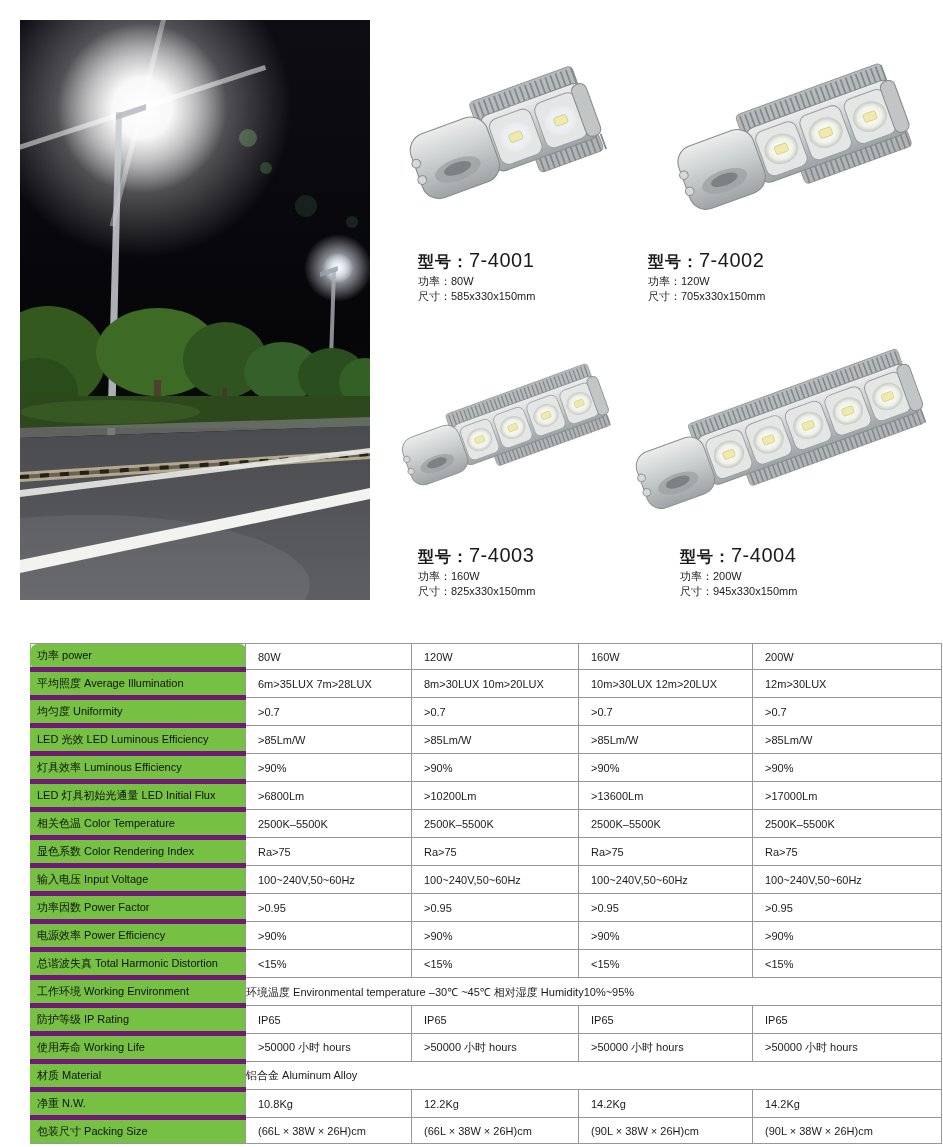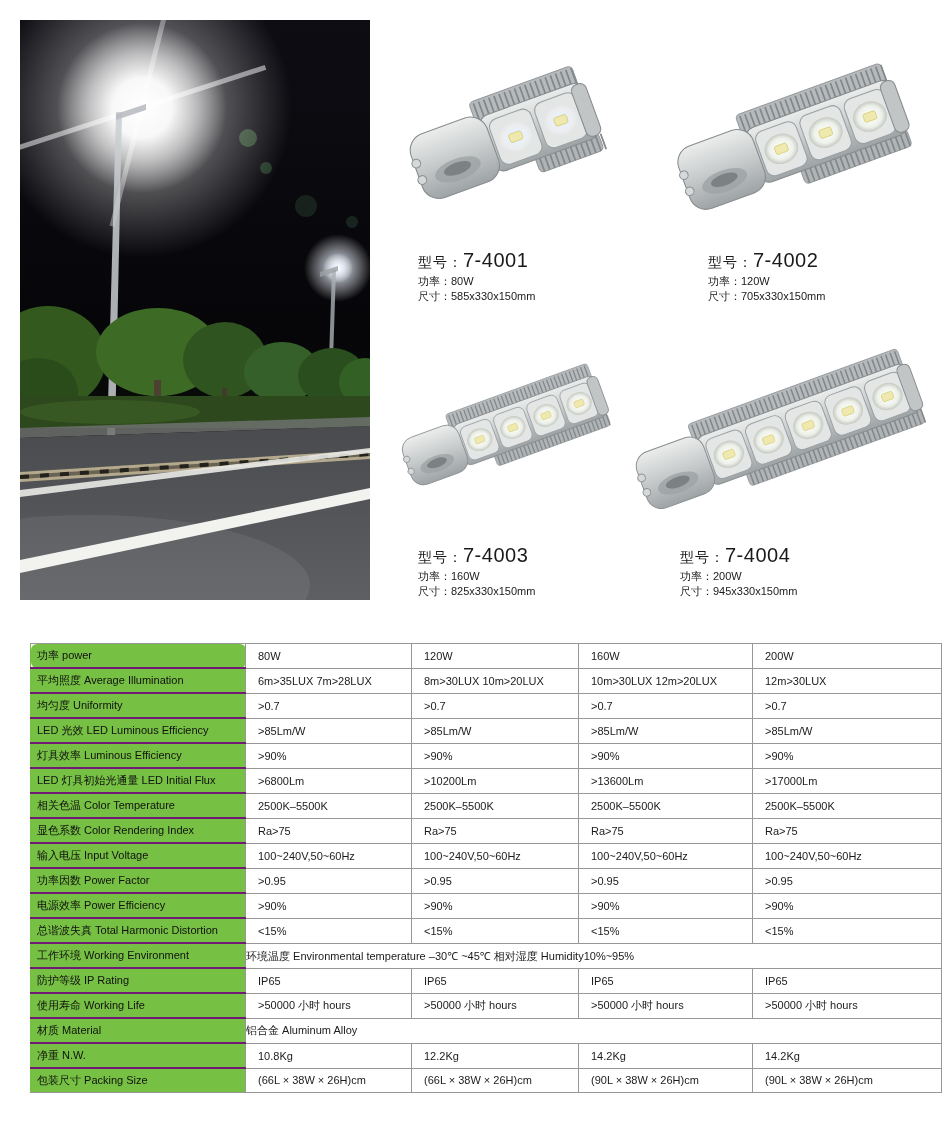--- a/index.html
+++ b/index.html
@@ -13,35 +13,35 @@
   
   .prod-img{position:absolute;}
   .prod-img svg{width:100%;height:100%;display:block;}
   .img1{left:388px;top:30px;width:234px;height:212px;}
   .img2{left:644px;top:40px;width:298px;height:200px;}
   .img3{left:386px;top:318px;width:238px;height:218px;}
   .img4{left:616px;top:328px;width:326px;height:208px;}
 
   .caption{position:absolute;line-height:1.25;}
   .cap1{left:418px;top:248px;}
-  .cap2{left:708px;top:248px;}
+  .cap2{left:648px;top:248px;}
   .cap3{left:418px;top:543px;}
   .cap4{left:680px;top:543px;}
   .cap-model{margin-bottom:2px;}
-  .cap-model .zh{font-size:14px;font-weight:normal;letter-spacing:1px;}
+  .cap-model .zh{font-size:16px;font-weight:bold;letter-spacing:1px;}
   .cap-model .no{font-size:20px;letter-spacing:0.5px;}
   .cap-line{font-size:11px;margin-top:1px;}
   .cap-line .zh{font-size:11px;text-align:right;}
 
   
   table.spec{position:absolute;left:30px;top:643px;width:911px;border-collapse:collapse;table-layout:fixed;
              font-size:11px;}
   table.spec td{height:23px;padding:0 0 0 12px;border:1px solid #979797;vertical-align:middle;
                 white-space:nowrap;overflow:hidden;}
-  table.spec td.lbl{background:#76c043;padding-left:6px;border-top:2px solid #701a75;border-bottom:1px solid #e9f4dd;
+  table.spec td.lbl{background:#76c043;padding-left:6px;border-top:5px solid #701a75;border-bottom:1px solid #e9f4dd;
                     border-left:1px solid #76c043;color:#111;}
   table.spec tr:first-child td.lbl{border-top:1px solid #979797;border-radius:6px;}
   table.spec tr:last-child td.lbl{border-bottom:1px solid #979797;}
   table.spec td.val{background:#ffffff;}
   table.spec td.span{padding-left:0;}
 
   
   .led-bar{position:absolute;left:10px;top:1108px;width:923px;height:29px;background:#76c043;
            display:flex;align-items:center;}
   .led-title{font-size:15px;margin-left:28px;color:#111;}

